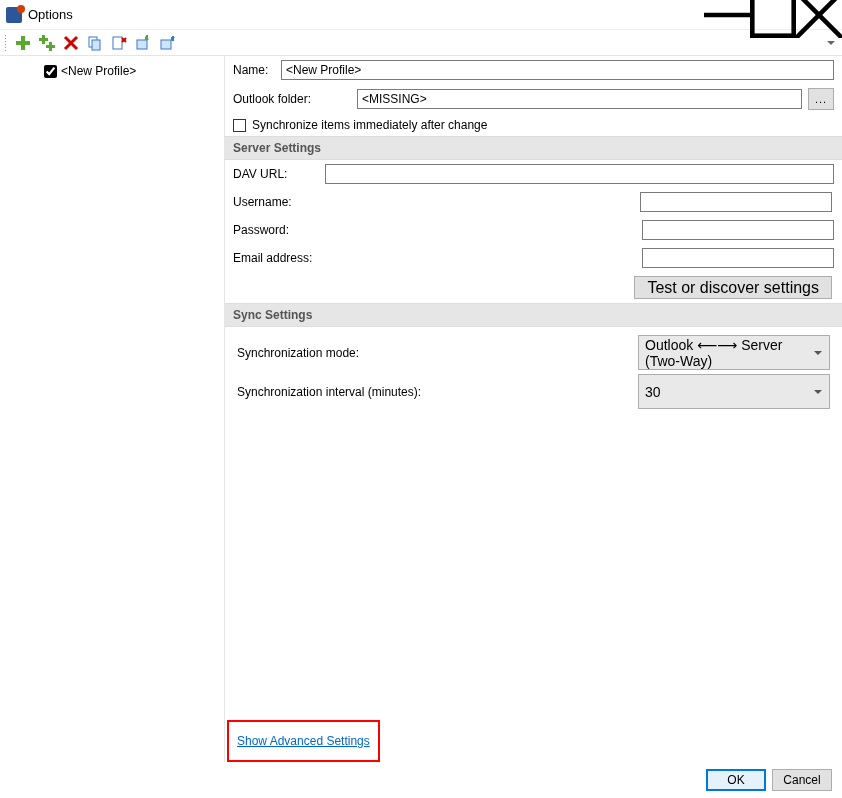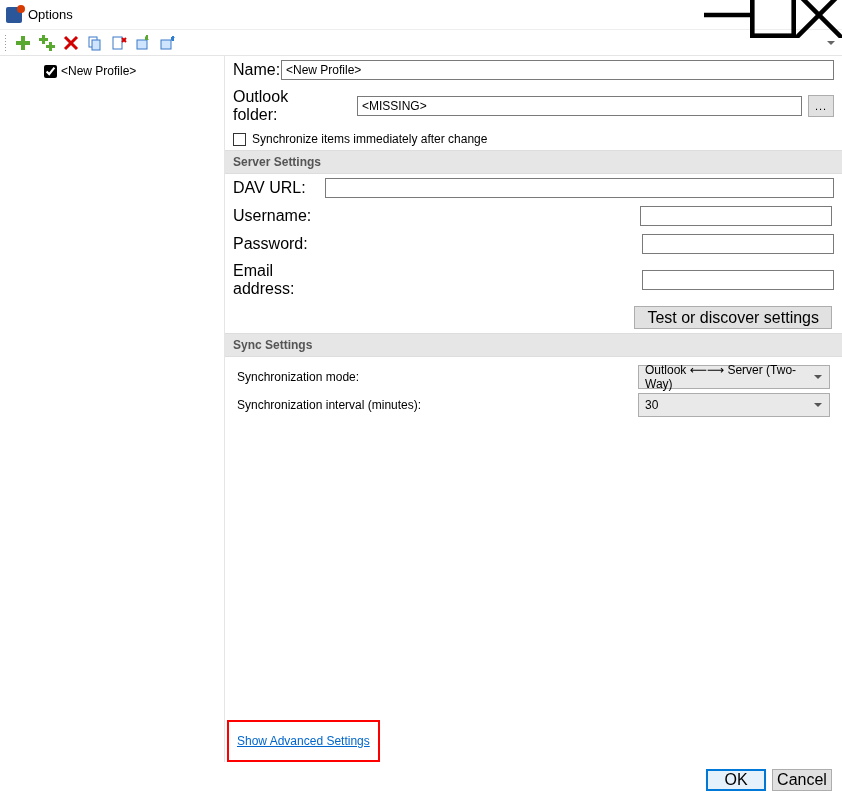--- a/index.html
+++ b/index.html
@@ -91,21 +91,21 @@
     
     .content-pane{
       flex:1;
       display:flex;flex-direction:column;
       overflow:hidden;
     }
     .row{
       display:flex;align-items:center;
       padding:4px 8px;
     }
-    .row .lbl{width:92px;font-size:16px;}
+    .row .lbl{width:92px;font-size:12px;}
     .row input[type=text], .row input[type=password]{
       height:20px;
       border:1px solid #7a7a7a;
       padding:0 4px;
       font-size:12px;
       background:#fff;
     }
     .name-row input{ flex:1; }
     .section-header{
       background:#e6e6e6;
@@ -127,22 +127,22 @@
     .check-row input[type=checkbox]{width:13px;height:13px;border:1px solid #333;appearance:none;background:#fff;}
     .dav-row input{flex:1;}
     .short-input{width:192px!important;}
     .right-align{justify-content:flex-end;padding-right:10px;}
     .std-btn{
       height:23px;padding:0 12px;
       background:#e1e1e1;border:1px solid #adadad;
       font-size:16px;
     }
     .select{
-      height:24px;border:1px solid #adadad;background:#e9e9e9;
-      font-size:12px;padding:0 18px 0 6px;
+      height:35px;border:1px solid #adadad;background:#e9e9e9;
+      font-size:14px;padding:0 18px 0 6px;
       display:flex;align-items:center;position:relative;
     }
     .select::after{
       content:"";position:absolute;right:7px;top:50%;margin-top:-2px;
       border-left:4px solid transparent;border-right:4px solid transparent;
       border-top:4px solid #555;
     }
     .sync-grid{padding:4px 8px 8px 8px;}
     .sync-row{display:flex;align-items:center;justify-content:space-between;margin:4px 4px;}
     .sync-row .lbl{font-size:12px;}
@@ -159,21 +159,21 @@
     }
     .content-spacer{flex:1;}
     
     .button-bar{
       height:36px;
       display:flex;align-items:center;justify-content:flex-end;
       padding:0 10px;gap:6px;
     }
     .dlg-btn{
       width:60px;height:22px;
-      background:#e1e1e1;border:1px solid #adadad;font-size:16px;
+      background:#e1e1e1;border:1px solid #adadad;font-size:12px;
     }
     .dlg-btn.primary{
       border:1px solid #0078d7; box-shadow:0 0 0 1px #0078d7 inset;
       background:#e5f1fb;
     }
   </style>
 </head>
 <body>
 
 <div class="titlebar">

